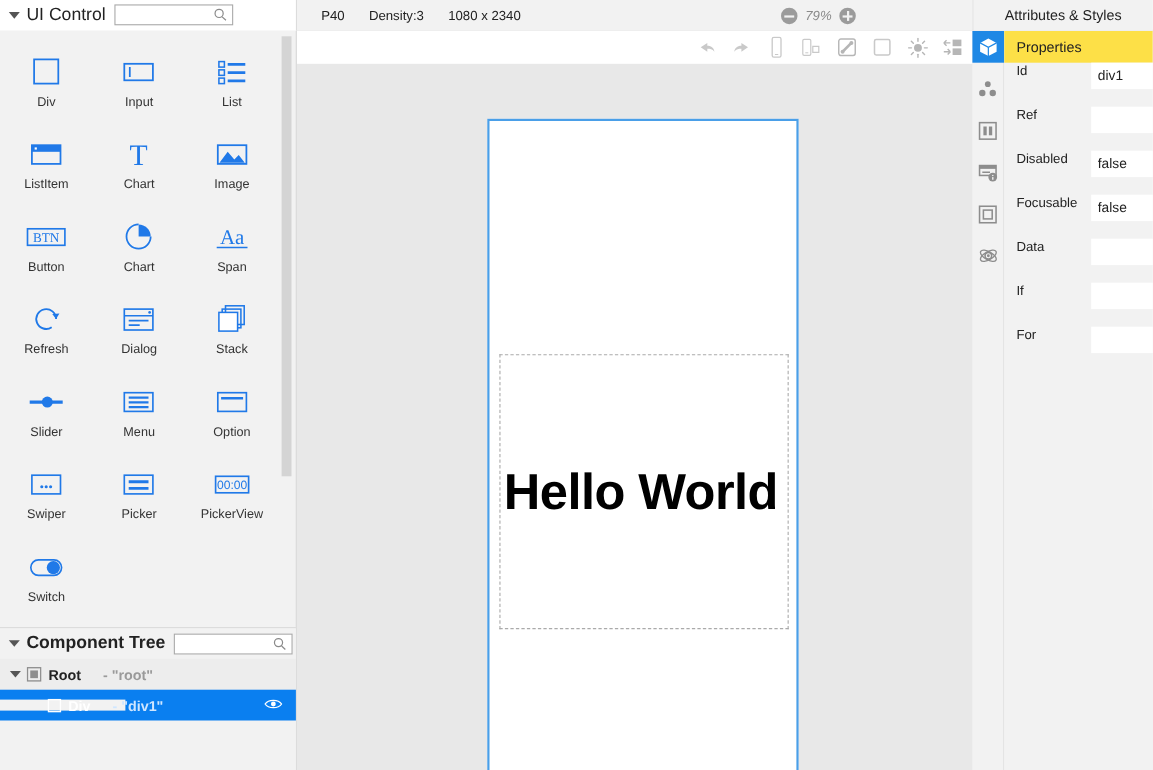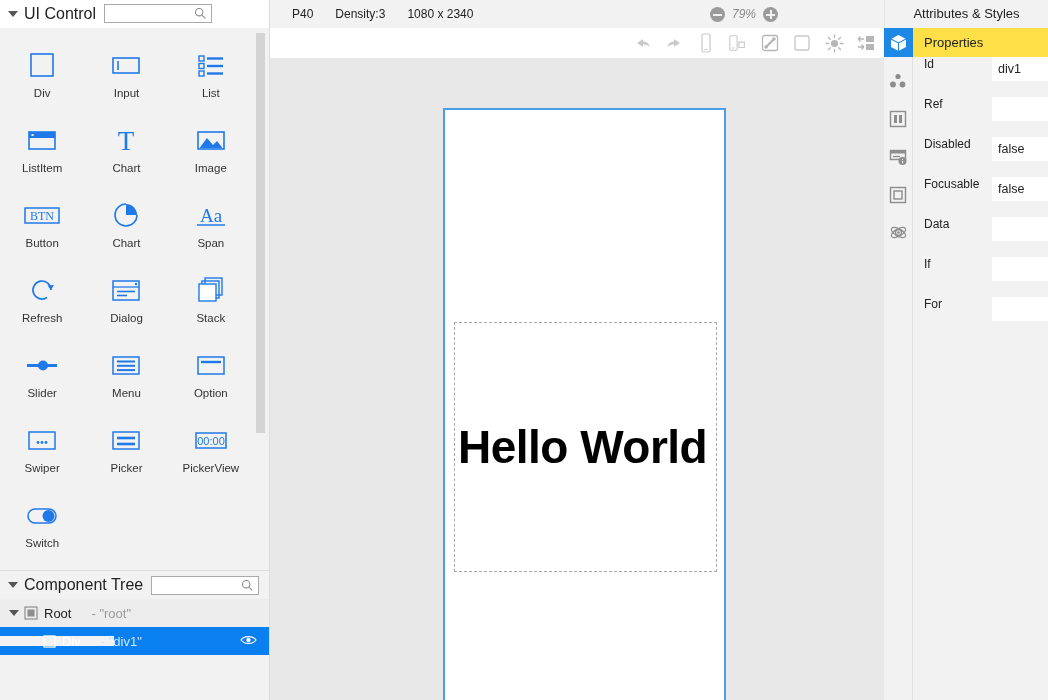--- a/index.html
+++ b/index.html
@@ -183,20 +183,21 @@
     background: #d4d4d4;
   }
 
   
   .tree {
     flex: 1 1 auto;
     display: flex;
     flex-direction: column;
     background: #f2f2f2;
     min-height: 0;
+    font-weight: bold;
   }
   .tree-header {
     height: 28px;
     flex: 0 0 28px;
     display: flex;
     align-items: center;
     padding-left: 8px;
     background: #f2f2f2;
   }
   .tree-rows { flex: 1 1 auto; background:#f2f2f2; }

